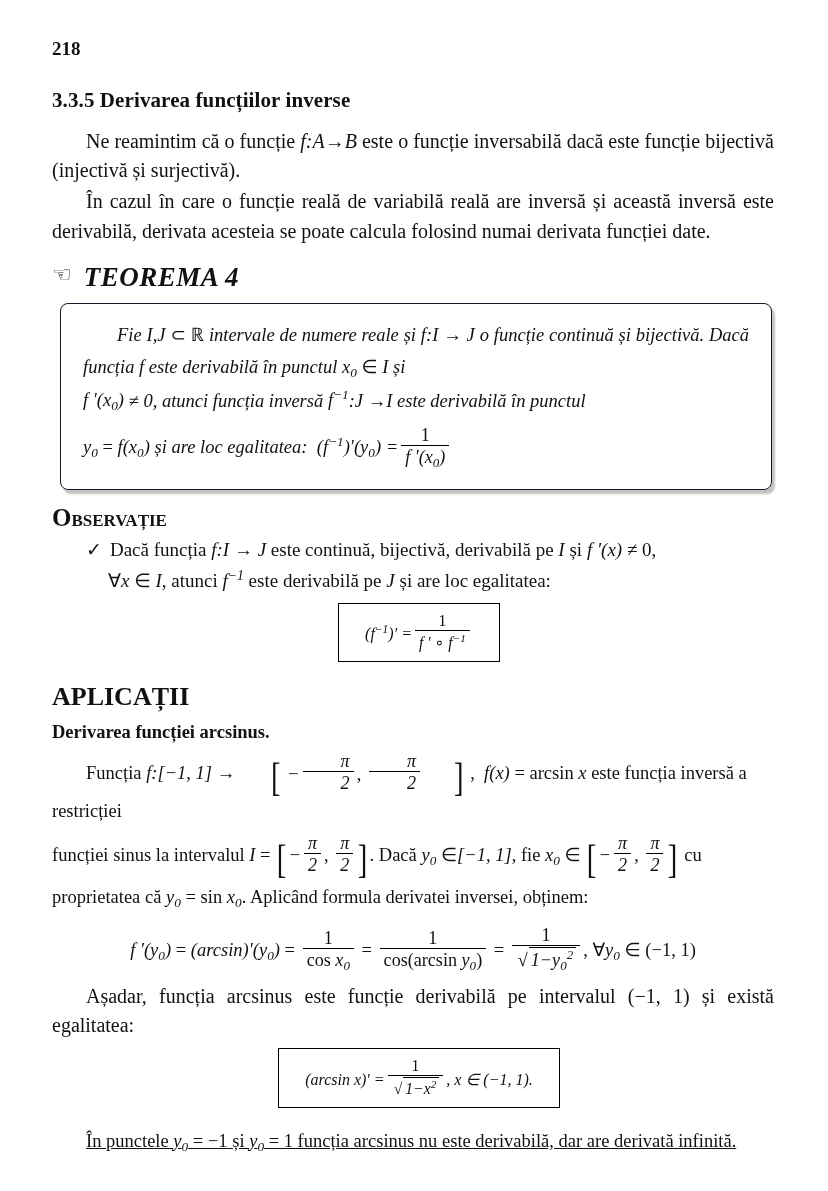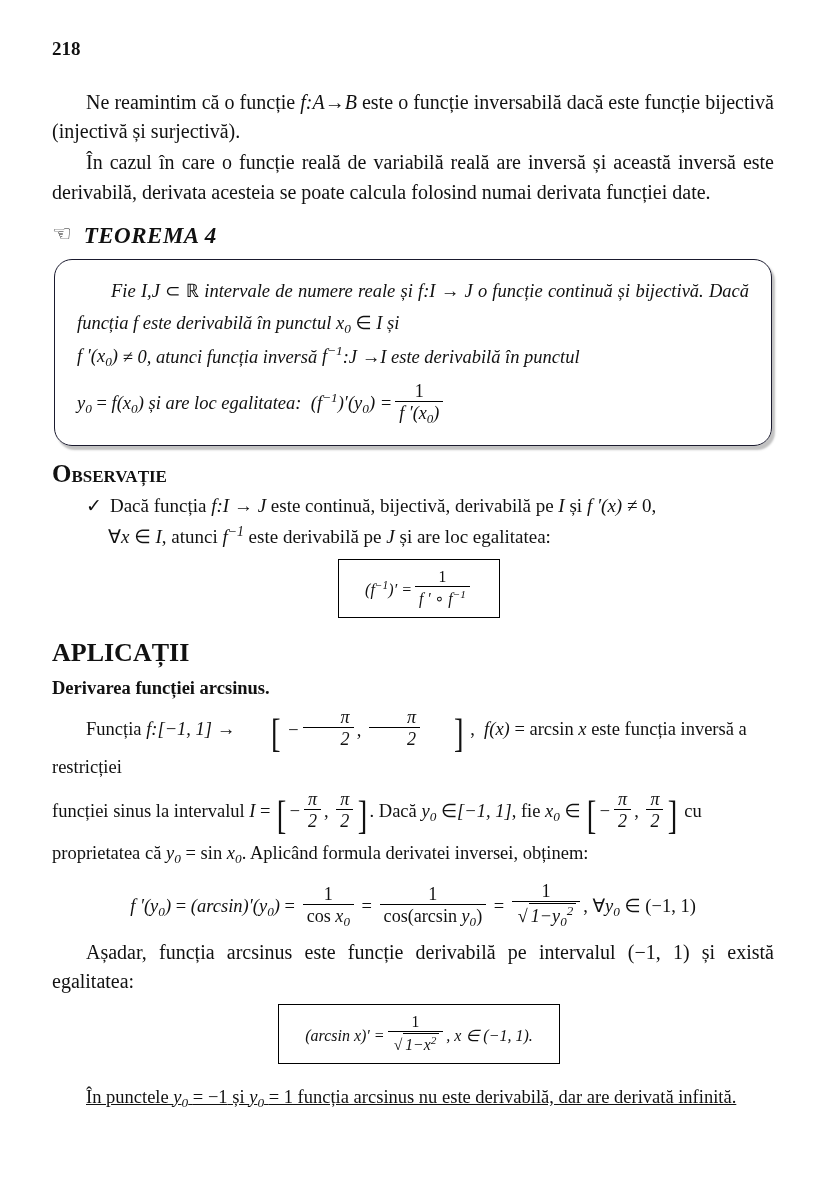--- a/index.html
+++ b/index.html
@@ -56,33 +56,33 @@
     align-items: center;
     gap: 12px;
     margin: 16px 0 10px 0;
   }
   .hand-icon {
     font-size: 22px;
     line-height: 1;
     transform: translateY(-2px);
   }
   .theorem-title {
-    font-size: 23px;
+    font-size: 27px;
     font-weight: bold;
     font-style: italic;
     letter-spacing: 0.5px;
   }
 
   
   .theorem-box {
     position: relative;
     border: 1.6px solid #1a1a2e;
-    border-radius: 18px;
+    border-radius: 8px;
     padding: 16px 22px 18px 22px;
-    margin: 0 2px 14px 2px;
+    margin: 0 2px 14px 8px;
     box-shadow: 3px 4px 2px rgba(120,120,120,0.45);
     font-style: italic;
     font-size: 18.5px;
     line-height: 1.72;
     text-align: justify;
   }
   .theorem-box .first-line { text-indent: 34px; }
 
   .obs-head {
     font-size: 20px;
@@ -161,20 +161,21 @@
   .nowrap { white-space: nowrap; }
 </style>
 </head>
 <body>
 
 <div class="page">
   <div class="content">
 
     <div class="page-number">218</div>
 
+    <h2 class="section-title">3.3.5 Derivarea funcțiilor inverse</h2>
 
     <p class="para">
       <span>Ne reamintim că o funcție </span><span class="math">f</span><span class="math">:</span><span class="math">A</span><span>→</span><span class="math">B</span><span> este o funcție inversabilă dacă este funcție bijectivă (injectivă și surjectivă).</span>
     </p>
 
     <p class="para">În cazul în care o funcție reală de variabilă reală are inversă și această inversă este derivabilă, derivata acesteia se poate calcula folosind numai derivata funcției date.</p>
 
     <div class="theorem-head">
       <span class="hand-icon">☜</span>
       <span class="theorem-title">TEOREMA 4</span>

